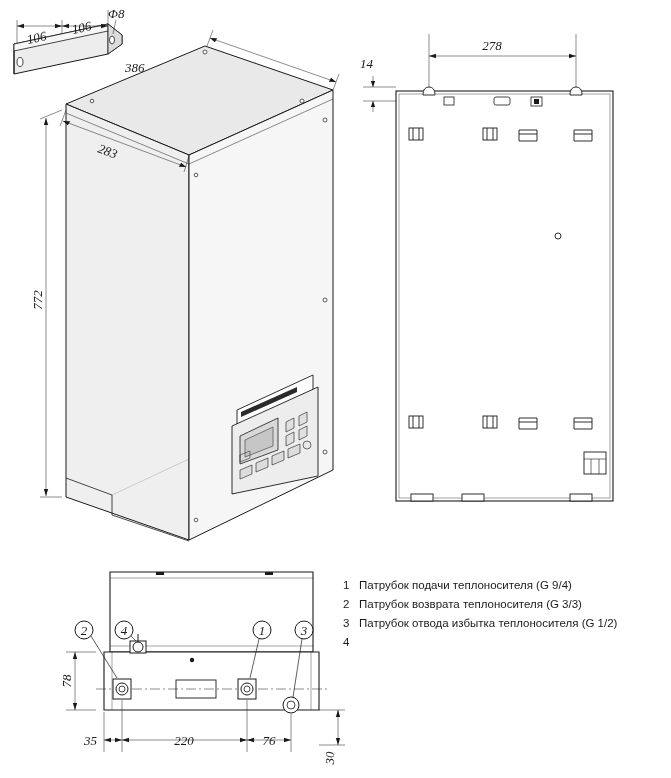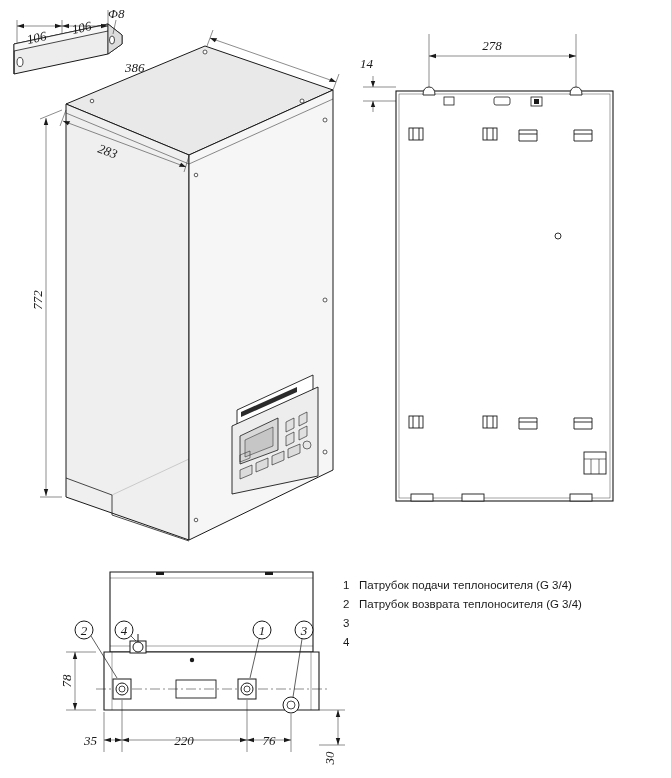--- a/index.html
+++ b/index.html
@@ -264,25 +264,26 @@
     <path d="M338,745 l-2.2,-7 h4.4 z" fill="#1a1a1a"></path>
     <text class="dimtext" x="334" y="758" transform="rotate(-90 334,758)" text-anchor="middle">30</text>
   </g>
 
 </svg>
 </div>
 
 <div class="legend">
   <div class="legend-row">
     <div class="legend-num">1</div>
-    <div class="legend-text">Патрубок подачи теплоносителя (G 3/4)</div>
+    <div class="legend-text">Патрубок подачи теплоносителя (G 9/4)</div>
   </div>
   <div class="legend-row">
     <div class="legend-num">2</div>
-    <div class="legend-text">Патрубок возврата теплоносителя (G 3/4)</div>
+    <div class="legend-text">Патрубок возврата теплоносителя (G 3/3)</div>
   </div>
   <div class="legend-row">
     <div class="legend-num">3</div>
+    <div class="legend-text">Патрубок отвода избытка теплоносителя (G 1/2)</div>
   </div>
   <div class="legend-row">
     <div class="legend-num">4</div>
   </div>
 </div>
 
 </body></html>

